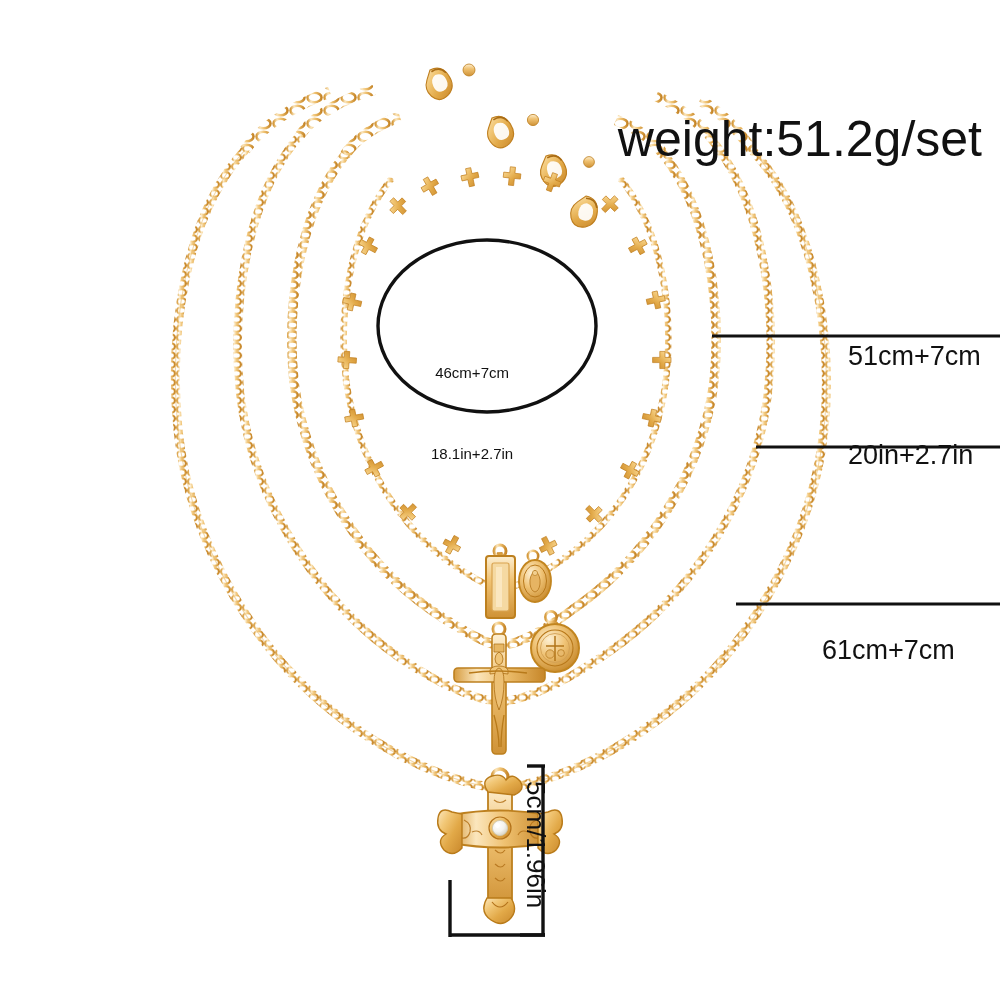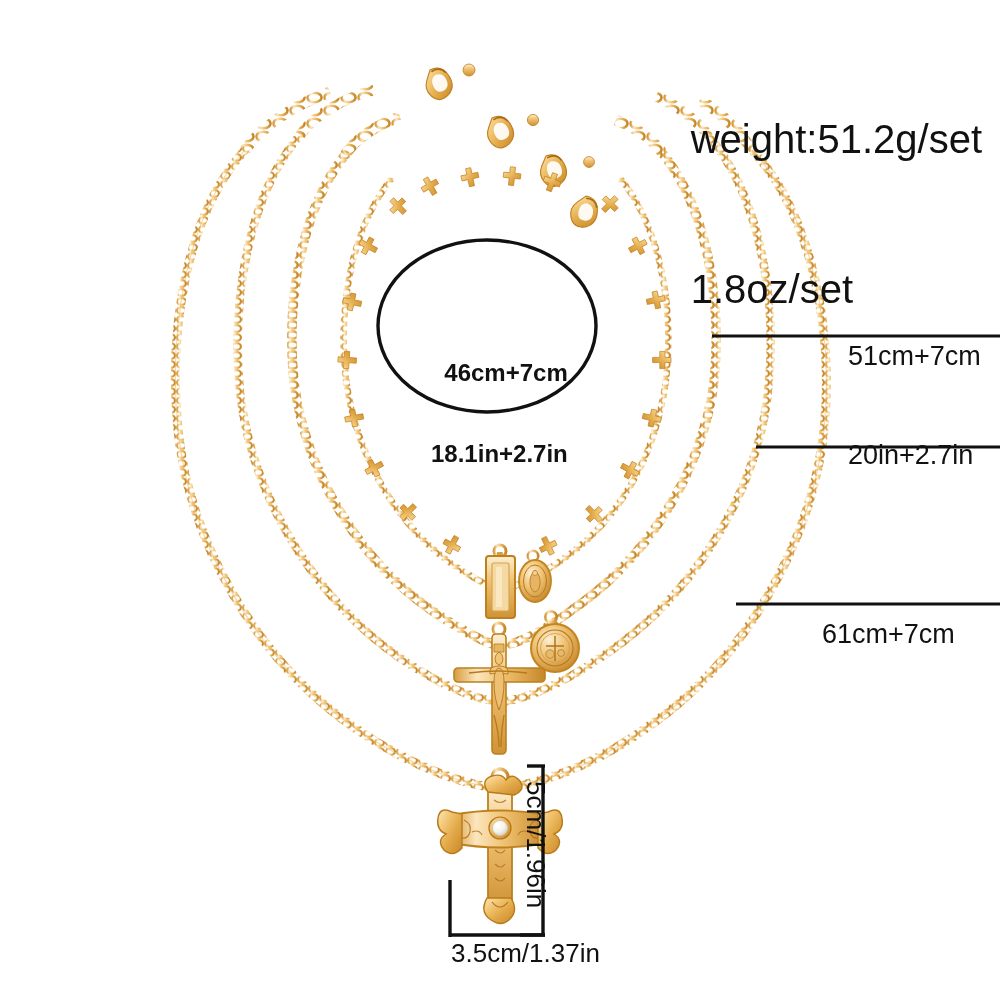--- a/index.html
+++ b/index.html
@@ -1,27 +1,27 @@
 <!DOCTYPE html>
 <html><head>
 <meta charset="utf-8">
 <style>
   html,body{margin:0;padding:0;background:#fff;}
   body{width:1000px;height:1000px;position:relative;overflow:hidden;
        font-family:"Liberation Sans","DejaVu Sans",sans-serif;color:#111;}
   .stage{position:absolute;inset:0;background:#ffffff;}
   svg.art{position:absolute;left:0;top:0;width:1000px;height:1000px;}
   .txt{position:absolute;white-space:pre;color:#111;}
-  .weight{right:18px;top:14px;text-align:left;font-size:40px;line-height:50px;}
+  .weight{right:18px;top:14px;text-align:center;font-size:50px;line-height:50px;}
   .weight div{display:block;}
   .lbl{font-size:27px;line-height:33px;}
   .lbl1{left:848px;top:274px;}
   .lbl2{left:848px;top:383px;}
-  .lbl3{left:822px;top:552px;}
-  .ellipse-text{left:431px;top:305px;font-size:24px;line-height:27px;text-align:right;font-weight:bold;}
+  .lbl3{left:822px;top:568px;}
+  .ellipse-text{left:431px;top:305px;font-size:15px;line-height:27px;text-align:center;}
   .vdim{position:absolute;left:551px;top:781px;font-size:26px;
         transform:rotate(90deg);transform-origin:0 0;white-space:nowrap;}
   .wdim{position:absolute;left:451px;top:938px;font-size:26px;white-space:nowrap;}
 </style>
 </head>
 <body>
 
 <div class="stage">
 
   <svg class="art" viewBox="0 0 1000 1000">
@@ -236,21 +236,20 @@
       <path d="M527,766 L545,766"></path>
       <path d="M543,766 L543,935"></path>
       <path d="M520,935 L545,935"></path>
       <path d="M450,880 L450,937"></path>
       <path d="M450,935 L545,935"></path>
     </g>
   </svg>
 
   <div class="txt weight">
     <div>weight:51.2g/set</div>
-    <div>1.8oz/set</div>
   </div>
 
   <div class="txt ellipse-text">
     <div>46cm+7cm</div>
     <div>18.1in+2.7in</div>
   </div>
 
   <div class="txt lbl lbl1">
     <div>51cm+7cm</div>
     <div>20in+2.7in</div>
@@ -258,15 +257,14 @@
 
   <div class="txt lbl lbl2">
   </div>
 
   <div class="txt lbl lbl3">
     <div>61cm+7cm</div>
   </div>
 
   <div class="vdim">5cm/1.96in</div>
 
-  <div class="wdim">3.5cm/1.37in</div>
 
 </div>
 
 </body></html>

